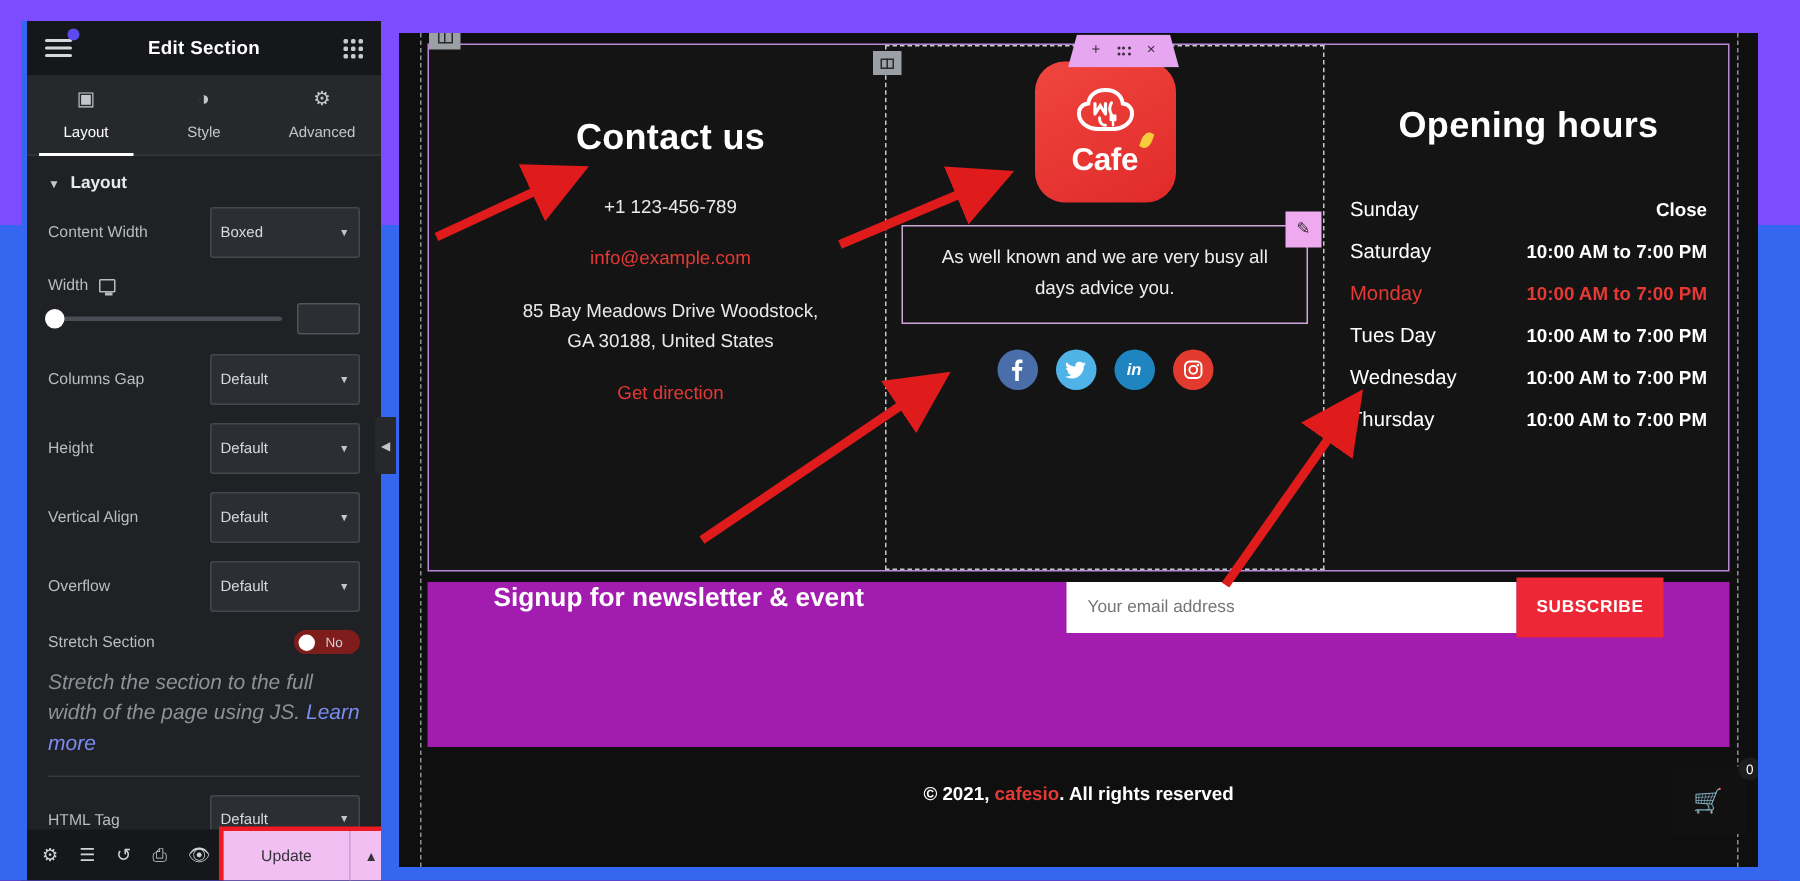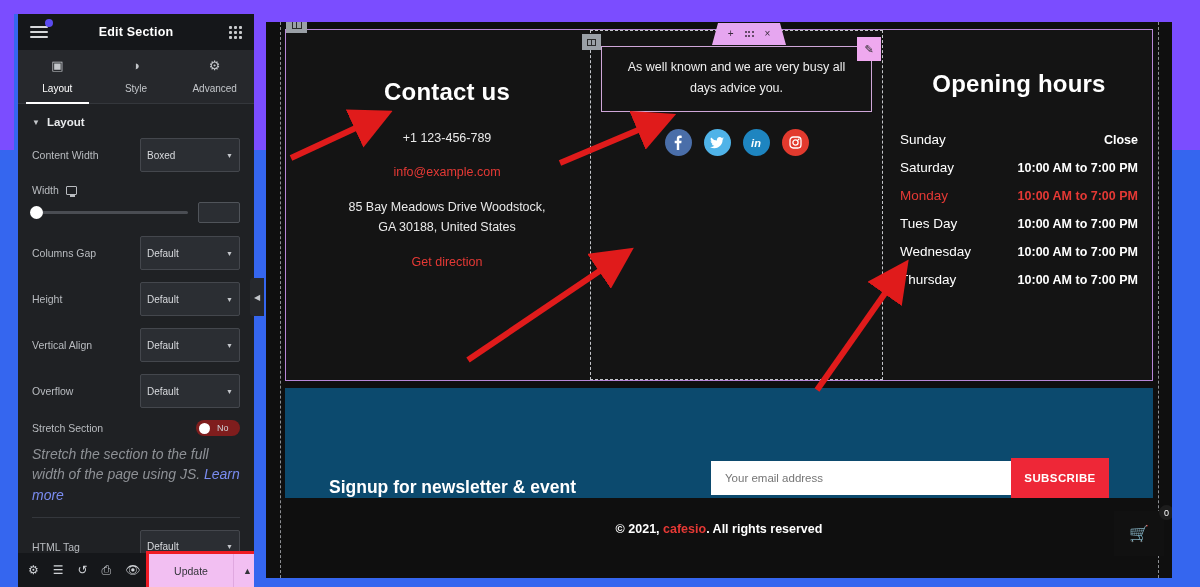--- a/index.html
+++ b/index.html
@@ -181,22 +181,22 @@
 
   
   #col-hours { left:600px; width:266px; }
   .hrow { display:flex; align-items:baseline; margin-bottom:13px; padding:0 14px; }
   .hday { font-size:13.5px; font-weight:normal; color:#ffffff; }
   .htime { margin-left:auto; font-size:12.5px; color:#ffffff;font-weight:bold; }
   .hrow.active .hday, .hrow.active .htime { color:#e53935; }
 
   
   #newsletter {
-    position:absolute; left:19px; top:366px; width:868px; height:110px; background:#0c4a6e;
-    display:flex; align-items:flex-end; padding:0 44px;
+    position:absolute; left:19px; top:366px; width:868px; height:110px; background:#a21caf;
+    display:flex; align-items:flex-start; padding:0 44px;
   }
   #nl-title { font-size:17.5px; font-weight:bold; color:#ffffff; }
   #nl-form { margin-left:auto; display:flex; align-items:stretch; }
   #nl-input {
     width:300px; height:34px; background:#ffffff; border:none; outline:none;
     padding:0 14px; font-size:11.5px; color:#9b9b9b; font-family:"Liberation Sans",sans-serif;
   }
   #nl-btn {
     width:98px; height:40px; margin-top:-3px; background:#ee2737; color:#fff;
     font-size:11.5px; font-weight:bold; letter-spacing:.4px;
@@ -405,20 +405,30 @@
         <div class="addr" style="margin-top:18px">85 Bay Meadows Drive Woodstock,</div>
         <div class="addr">GA 30188, United States</div>
         <div class="getdir" style="margin-top:18px">Get direction</div>
       </div>
 
       <div class="col" id="col-mid">
         <div id="mid-handle">
             <span class="ch"></span>
           </div>
 
+        <div id="logo">
+          <svg width="46" height="40" viewBox="0 0 46 40">
+            <path d="M23 3 C30 3 34 7 34.5 12 C39 12.5 41.5 16 40.5 20.5 C39.5 25.5 34 29 28.5 29 L17.5 29 C12 29 6.5 25.5 5.5 20.5 C4.5 16 7 12.5 11.5 12 C12 7 16 3 23 3 Z" fill="none" stroke="#ffffff" stroke-width="2.6"></path>
+            <path d="M16 12 L16 19 M16 19 L19.5 13.5 L23 19 M23 19 L23 12" fill="none" stroke="#ffffff" stroke-width="2.1" stroke-linecap="round"></path>
+            <path d="M27 11.5 C25.5 14 25.5 17 27 19.5" fill="none" stroke="#ffffff" stroke-width="2" stroke-linecap="round"></path>
+            <path d="M19 21.5 C19 25 21 26.5 23 26.5" fill="none" stroke="#ffffff" stroke-width="2" stroke-linecap="round"></path>
+            <path d="M28 20 L28 26.5 M26.5 20 L26.5 23 M29.5 20 L29.5 23" fill="none" stroke="#ffffff" stroke-width="1.6" stroke-linecap="round"></path>
+          </svg>
+          <span class="logo-word">Cafe<span class="leaf"></span></span>
+        </div>
 
         <div id="quote-box">
           <p>As well known and we are very busy all days advice you.</p>
           <div id="edit-badge">
               <span class="pen">✎</span>
             </div>
         </div>
 
         <div id="socials">
           <span class="soc" style="background:#4a6ea9">

